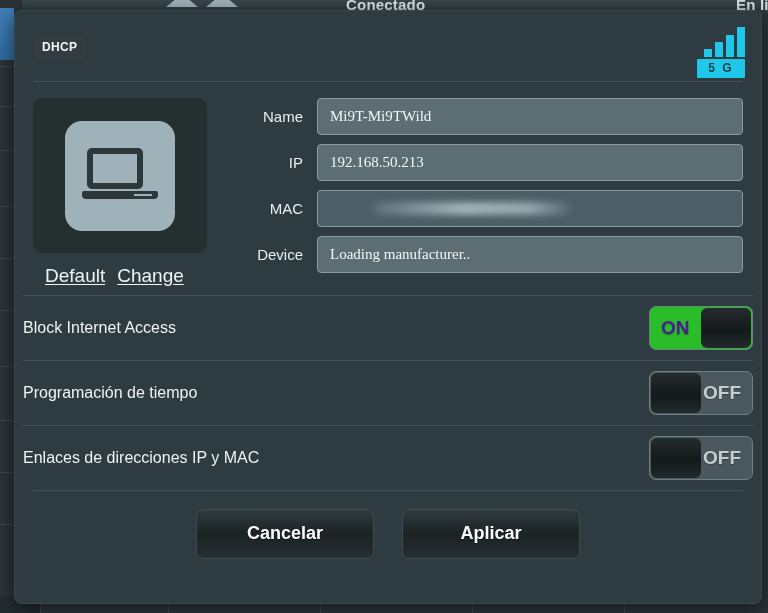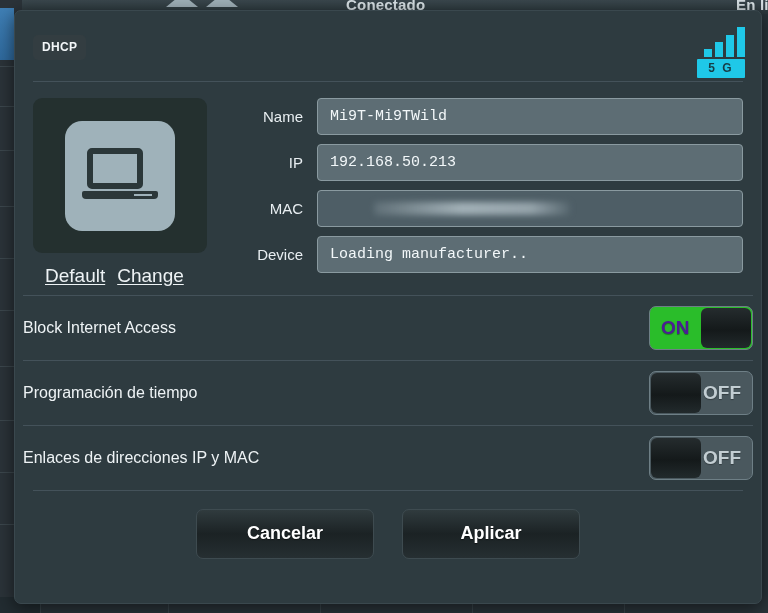--- a/index.html
+++ b/index.html
@@ -254,21 +254,21 @@
   .field-box {
     flex: 1;
     height: 37px;
     background: #5d6d74;
     border: 1px solid #8a9aa0;
     border-radius: 4px;
     display: flex;
     align-items: center;
     padding: 0 12px;
     box-sizing: border-box;
-    font-family: Liberation Mono, monospace;
+    font-family: Liberation Serif, serif;
     font-size: 15px;
     color: #f2f7f9;
     overflow: hidden;
   }
   .field-box.redacted {
     background: #4e5e66;
   }
   .redact-bar {
     width: 196px;
     height: 13px;

